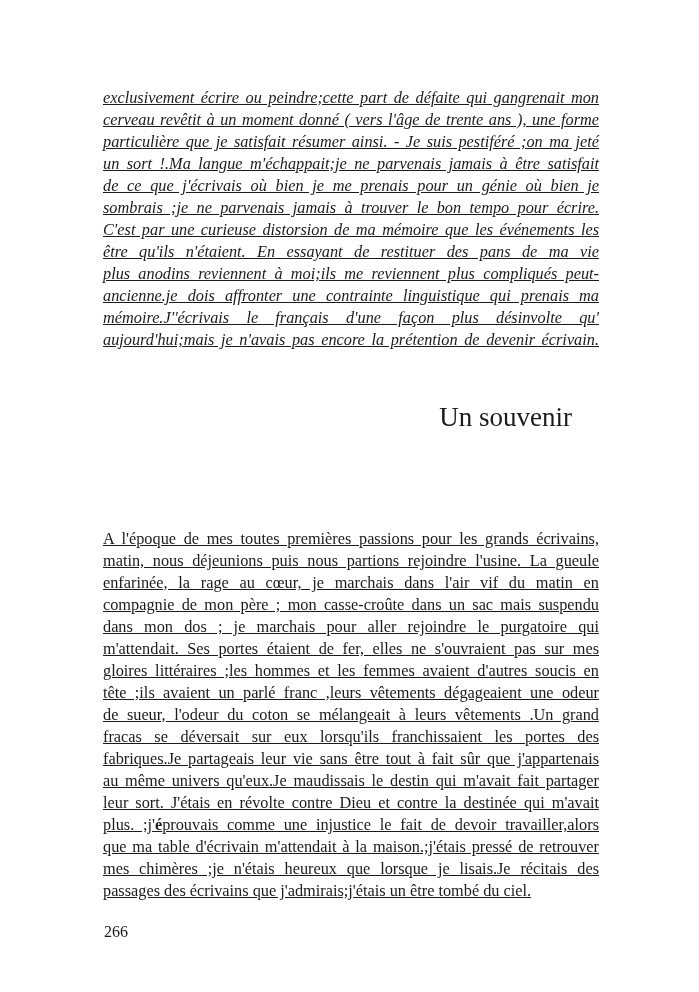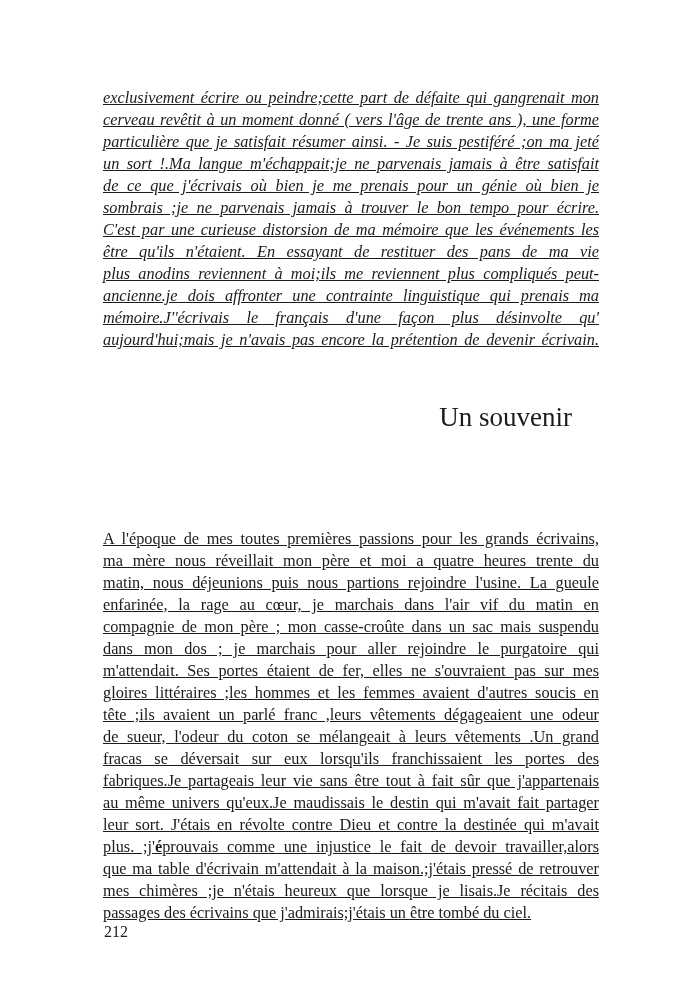--- a/index.html
+++ b/index.html
@@ -84,34 +84,33 @@
     <div class="line">plus anodins reviennent à moi;ils me reviennent plus compliqués peut-</div>
     <div class="line">ancienne.je dois affronter une contrainte linguistique qui prenais ma</div>
     <div class="line">mémoire.J''écrivais le français d'une façon plus désinvolte qu'</div>
     <div class="line">aujourd'hui;mais je n'avais pas encore la prétention de devenir écrivain.</div>
   </div>
 
   <h1 class="chapter-heading">Un souvenir</h1>
 
   <div class="para para-body">
     <div class="line">A l'époque de mes toutes premières passions pour les grands écrivains,</div>
-    <div class="line">ma mère nous réveillait mon père et moi a quatre heures trente du</div>
     <div class="line">matin, nous déjeunions puis nous partions rejoindre l'usine. La gueule</div>
     <div class="line">enfarinée, la rage au cœur, je marchais dans l'air vif du matin en</div>
     <div class="line">compagnie de mon père ; mon casse-croûte dans un sac mais suspendu</div>
     <div class="line">dans mon dos ; je marchais pour aller rejoindre le purgatoire qui</div>
     <div class="line">m'attendait. Ses portes étaient de fer, elles ne s'ouvraient pas sur mes</div>
     <div class="line">gloires littéraires ;les hommes et les femmes avaient d'autres soucis en</div>
     <div class="line">tête ;ils avaient un parlé franc ,leurs vêtements dégageaient une odeur</div>
     <div class="line">de sueur, l'odeur du coton se mélangeait à leurs vêtements .Un grand</div>
     <div class="line">fracas se déversait sur eux lorsqu'ils franchissaient les portes des</div>
     <div class="line">fabriques.Je partageais leur vie sans être tout à fait sûr que j'appartenais</div>
     <div class="line">au même univers qu'eux.Je maudissais le destin qui m'avait fait partager</div>
     <div class="line">leur sort. J'étais en révolte contre Dieu et contre la destinée qui m'avait</div>
     <div class="line"><span>plus. ;j'</span><span class="b">é</span><span>prouvais comme une injustice le fait de devoir travailler,alors</span></div>
     <div class="line">que ma table d'écrivain m'attendait à la maison.;j'étais pressé de retrouver</div>
     <div class="line">mes chimères ;je n'étais heureux que lorsque je lisais.Je récitais des</div>
     <div class="line flush">passages des écrivains que j'admirais;j'étais un être tombé du ciel.</div>
   </div>
 
-  <div class="page-number">212</div>
+  <div class="page-number">266</div>
 
 </div>
 
 </body></html>

